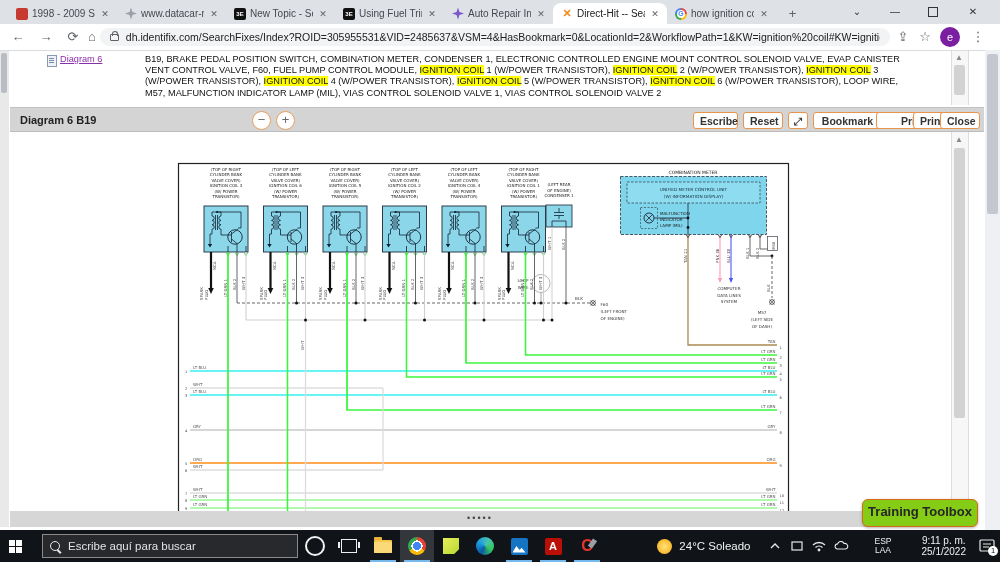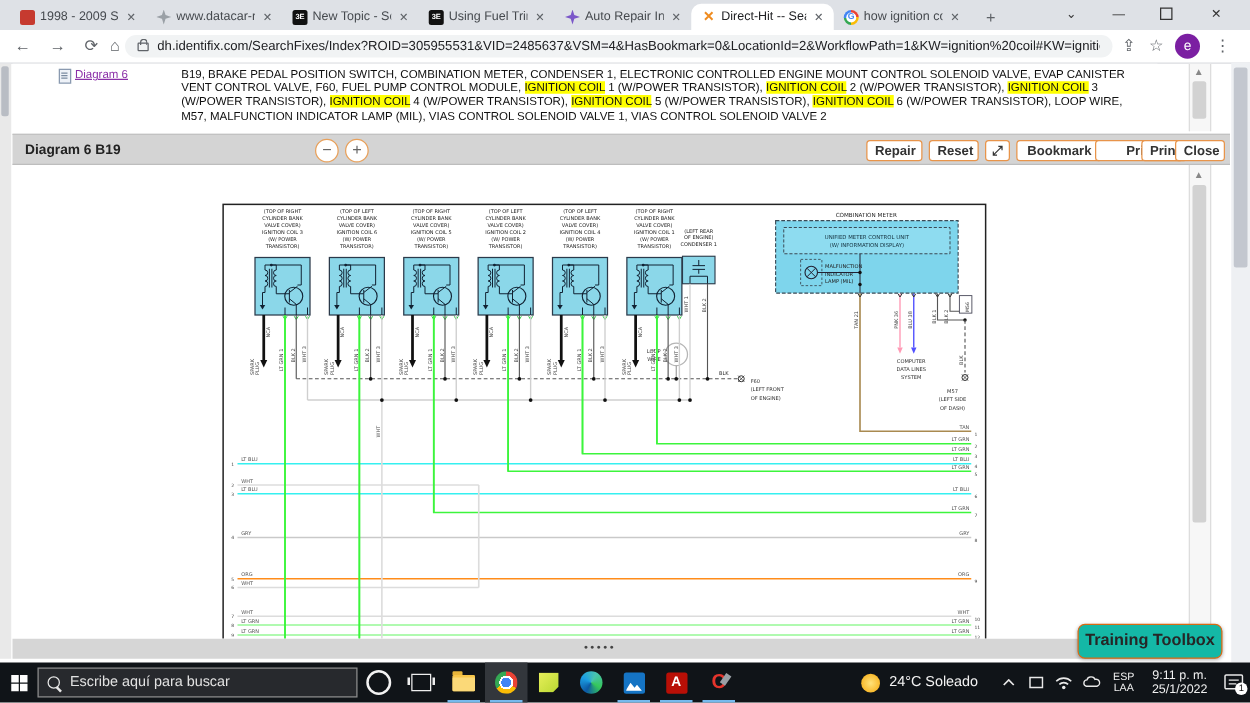--- a/index.html
+++ b/index.html
@@ -51,28 +51,28 @@
   
   #pane{left:10px;top:132px;width:974px;height:379px;background:#fff;overflow:hidden;}
   
   .sb-v{background:#f7f7f7;border-left:1px solid #ddd;border-right:1px solid #ddd;}
   .sb-thumb{position:absolute;left:2px;width:11px;background:#d2d2d2;border-radius:2px;}
   .sb-arrow{position:absolute;left:3px;font-size:8px;color:#888;}
   #hsplit{left:10px;top:511px;width:940px;height:16px;background:#d6d6d6;text-align:center;font-size:9px;color:#444;line-height:14px;letter-spacing:2px;}
   #page-sb{left:985px;top:50px;width:15px;height:480px;background:#eef0f3;}
   #left-strip{left:0;top:51px;width:9px;height:476px;background:#e9e9e9;}
   
-  #training{left:862px;top:499px;width:114px;height:26px;background:#14b8a6;border:1px solid #d96a14;border-radius:6px;
+  #training{left:862px;top:499px;width:114px;height:26px;background:#84cc16;border:1px solid #d96a14;border-radius:6px;
       color:#262626;font-size:13px;font-weight:bold;text-align:center;line-height:24px;box-shadow:0 1px 3px rgba(0,0,0,.3);}
   
   #taskbar{left:0;top:530px;width:1000px;height:32px;background:#101418;display:flex;align-items:center;color:#e8e8e8;}
   #start{width:30px;height:32px;display:flex;align-items:center;justify-content:center;}
   .winlogo{width:13px;height:13px;display:grid;grid-template-columns:6px 6px;grid-gap:1px;}
   .winlogo i{background:#fdfdfd;width:6px;height:6px;}
-  #tsearch{width:256px;height:24px;background:#27292d;border:1px solid #8a8a8a;display:flex;align-items:center;padding:0 7px;box-sizing:border-box;}
+  #tsearch{width:256px;height:24px;background:#27292d;border:1px solid #8a8a8a;display:flex;align-items:center;padding:0 7px;box-sizing:border-box;margin-left:12px;}
   .lens{width:8px;height:8px;border:1.4px solid #e8e8e8;border-radius:50%;position:relative;margin-right:8px;flex:0 0 8px;}
   .lens::after{content:"";position:absolute;left:7px;top:7px;width:5px;height:1.6px;background:#e8e8e8;transform:rotate(45deg);transform-origin:0 0;}
   #tsearch span{font-size:11.5px;color:#e2e2e2;white-space:nowrap;}
   .tb-slot{width:34px;height:32px;display:flex;align-items:center;justify-content:center;position:relative;}
   .tb-slot.running::after{content:"";position:absolute;bottom:0;left:4px;right:4px;height:2px;background:#76b9ed;}
   .tb-slot.active-app{background:#33373c;}
   .cortana{width:16px;height:16px;border:2px solid #f2f2f2;border-radius:50%;}
   .taskview{width:14px;height:12px;border:1.5px solid #eee;position:relative;background:transparent;}
   .taskview::before{content:"";position:absolute;left:-4px;top:2px;width:2px;height:6px;background:#eee;}
   .taskview::after{content:"";position:absolute;right:-4px;top:2px;width:2px;height:6px;background:#eee;}
@@ -88,21 +88,21 @@
   .ico-photos::after{content:"";position:absolute;left:2px;bottom:2px;width:13px;height:8px;background:#fff;
      clip-path:polygon(0 100%,30% 20%,55% 70%,70% 40%,100% 100%);}
   .ico-acrobat{width:17px;height:17px;background:#b90f06;border-radius:2px;color:#fff;font-size:11px;font-weight:bold;
      text-align:center;line-height:17px;}
   .ico-ccleaner{width:18px;height:18px;position:relative;color:#e5342c;font-weight:bold;font-size:16px;line-height:18px;text-align:center;}
   .ico-ccleaner::after{content:"";position:absolute;right:1px;top:2px;width:5px;height:9px;background:#9aa0a6;transform:rotate(35deg);}
   #tray{margin-left:auto;display:flex;align-items:center;height:32px;}
   .sun{width:15px;height:15px;border-radius:50%;background:radial-gradient(#ffe27a,#f6a80b);margin-right:7px;}
   #weather-text{font-size:11.5px;color:#f2f2f2;margin-right:14px;white-space:nowrap;}
   .tray-ic{width:22px;height:32px;display:flex;align-items:center;justify-content:center;}
-  #lang{font-size:8.5px;line-height:9.5px;color:#f0f0f0;text-align:center;margin:0 6px;}
+  #lang{font-size:8.5px;line-height:9.5px;color:#f0f0f0;text-align:center;margin:0 22px;}
   #clock{font-size:10px;line-height:11px;color:#f0f0f0;text-align:center;margin:0 8px;white-space:nowrap;}
   #notif{width:26px;height:32px;display:flex;align-items:center;justify-content:center;position:relative;}
   #notif .badge{position:absolute;right:2px;bottom:6px;width:10px;height:10px;border-radius:50%;background:#fff;
      color:#111;font-size:7.5px;line-height:10px;text-align:center;}
   svg text{font-family:"DejaVu Sans", sans-serif;}
 </style>
 </head>
 <body>
 
 <div id="tabstrip" class="abs">
@@ -166,21 +166,21 @@
 <div id="results" class="abs">
   <div id="doc-icon"></div>
   <a id="diagram-link">Diagram 6</a>
   <div id="result-desc">B19, BRAKE PEDAL POSITION SWITCH, COMBINATION METER, CONDENSER 1, ELECTRONIC CONTROLLED ENGINE MOUNT CONTROL SOLENOID VALVE, EVAP CANISTER VENT CONTROL VALVE, F60, FUEL PUMP CONTROL MODULE, <mark>IGNITION COIL</mark> 1 (W/POWER TRANSISTOR), <mark>IGNITION COIL</mark> 2 (W/POWER TRANSISTOR), <mark>IGNITION COIL</mark> 3 (W/POWER TRANSISTOR), <mark>IGNITION COIL</mark> 4 (W/POWER TRANSISTOR), <mark>IGNITION COIL</mark> 5 (W/POWER TRANSISTOR), <mark>IGNITION COIL</mark> 6 (W/POWER TRANSISTOR), LOOP WIRE, M57, MALFUNCTION INDICATOR LAMP (MIL), VIAS CONTROL SOLENOID VALVE 1, VIAS CONTROL SOLENOID VALVE 2</div>
 </div>
 
 <div id="dg-bar" class="abs">
   <div id="dg-title">Diagram 6 B19</div>
   <div class="zoombtn" style="left:242px;">−</div>
   <div class="zoombtn" style="left:266px;">+</div>
-  <div class="dgbtn" style="left:683px;width:45px;">Repair</div>
+  <div class="dgbtn" style="left:683px;width:45px;">Escribe</div>
   <div class="dgbtn" style="left:733px;width:40px;text-align:center;">Reset</div>
   <div class="dgbtn" style="left:778px;width:20px;padding:0;">⤢</div>
   <div class="dgbtn" style="left:803px;width:69px;">Bookmark</div>
   <div class="dgbtn" style="left:866px;width:74px;">Print Preview</div>
 
   <div class="dgbtn" id="btn-print" style="left: 903px; width: 34px;">Print</div>
   <div class="dgbtn" id="btn-close" style="left: 930px; width: 40px;">Close</div>
 </div>
 
 <div id="pane" class="abs">

